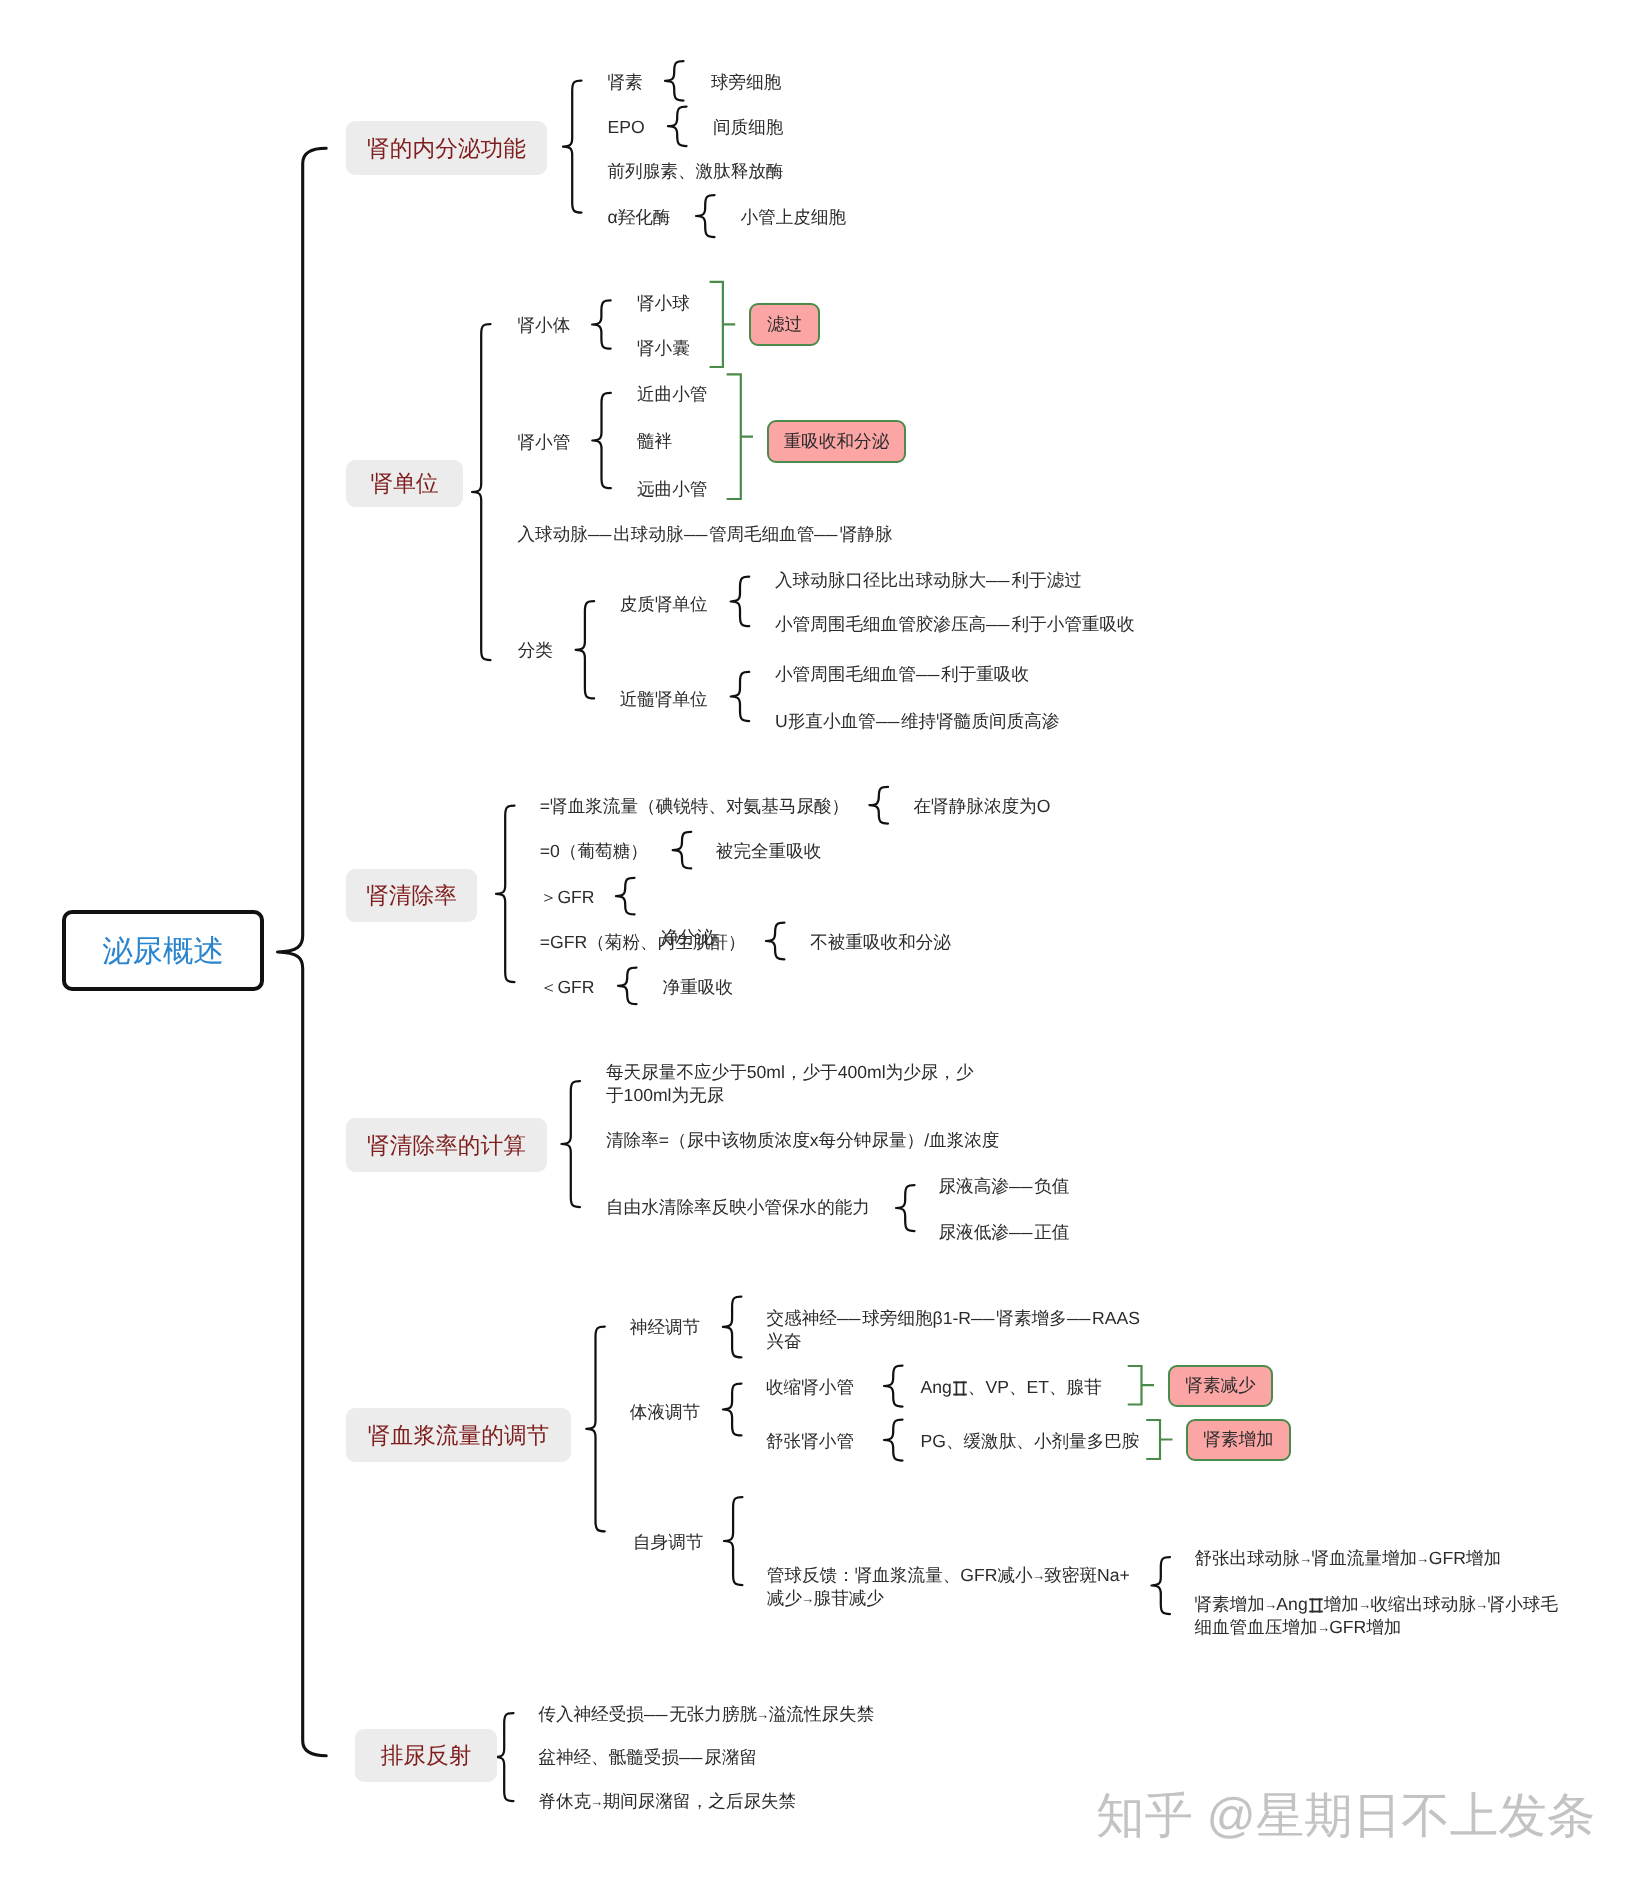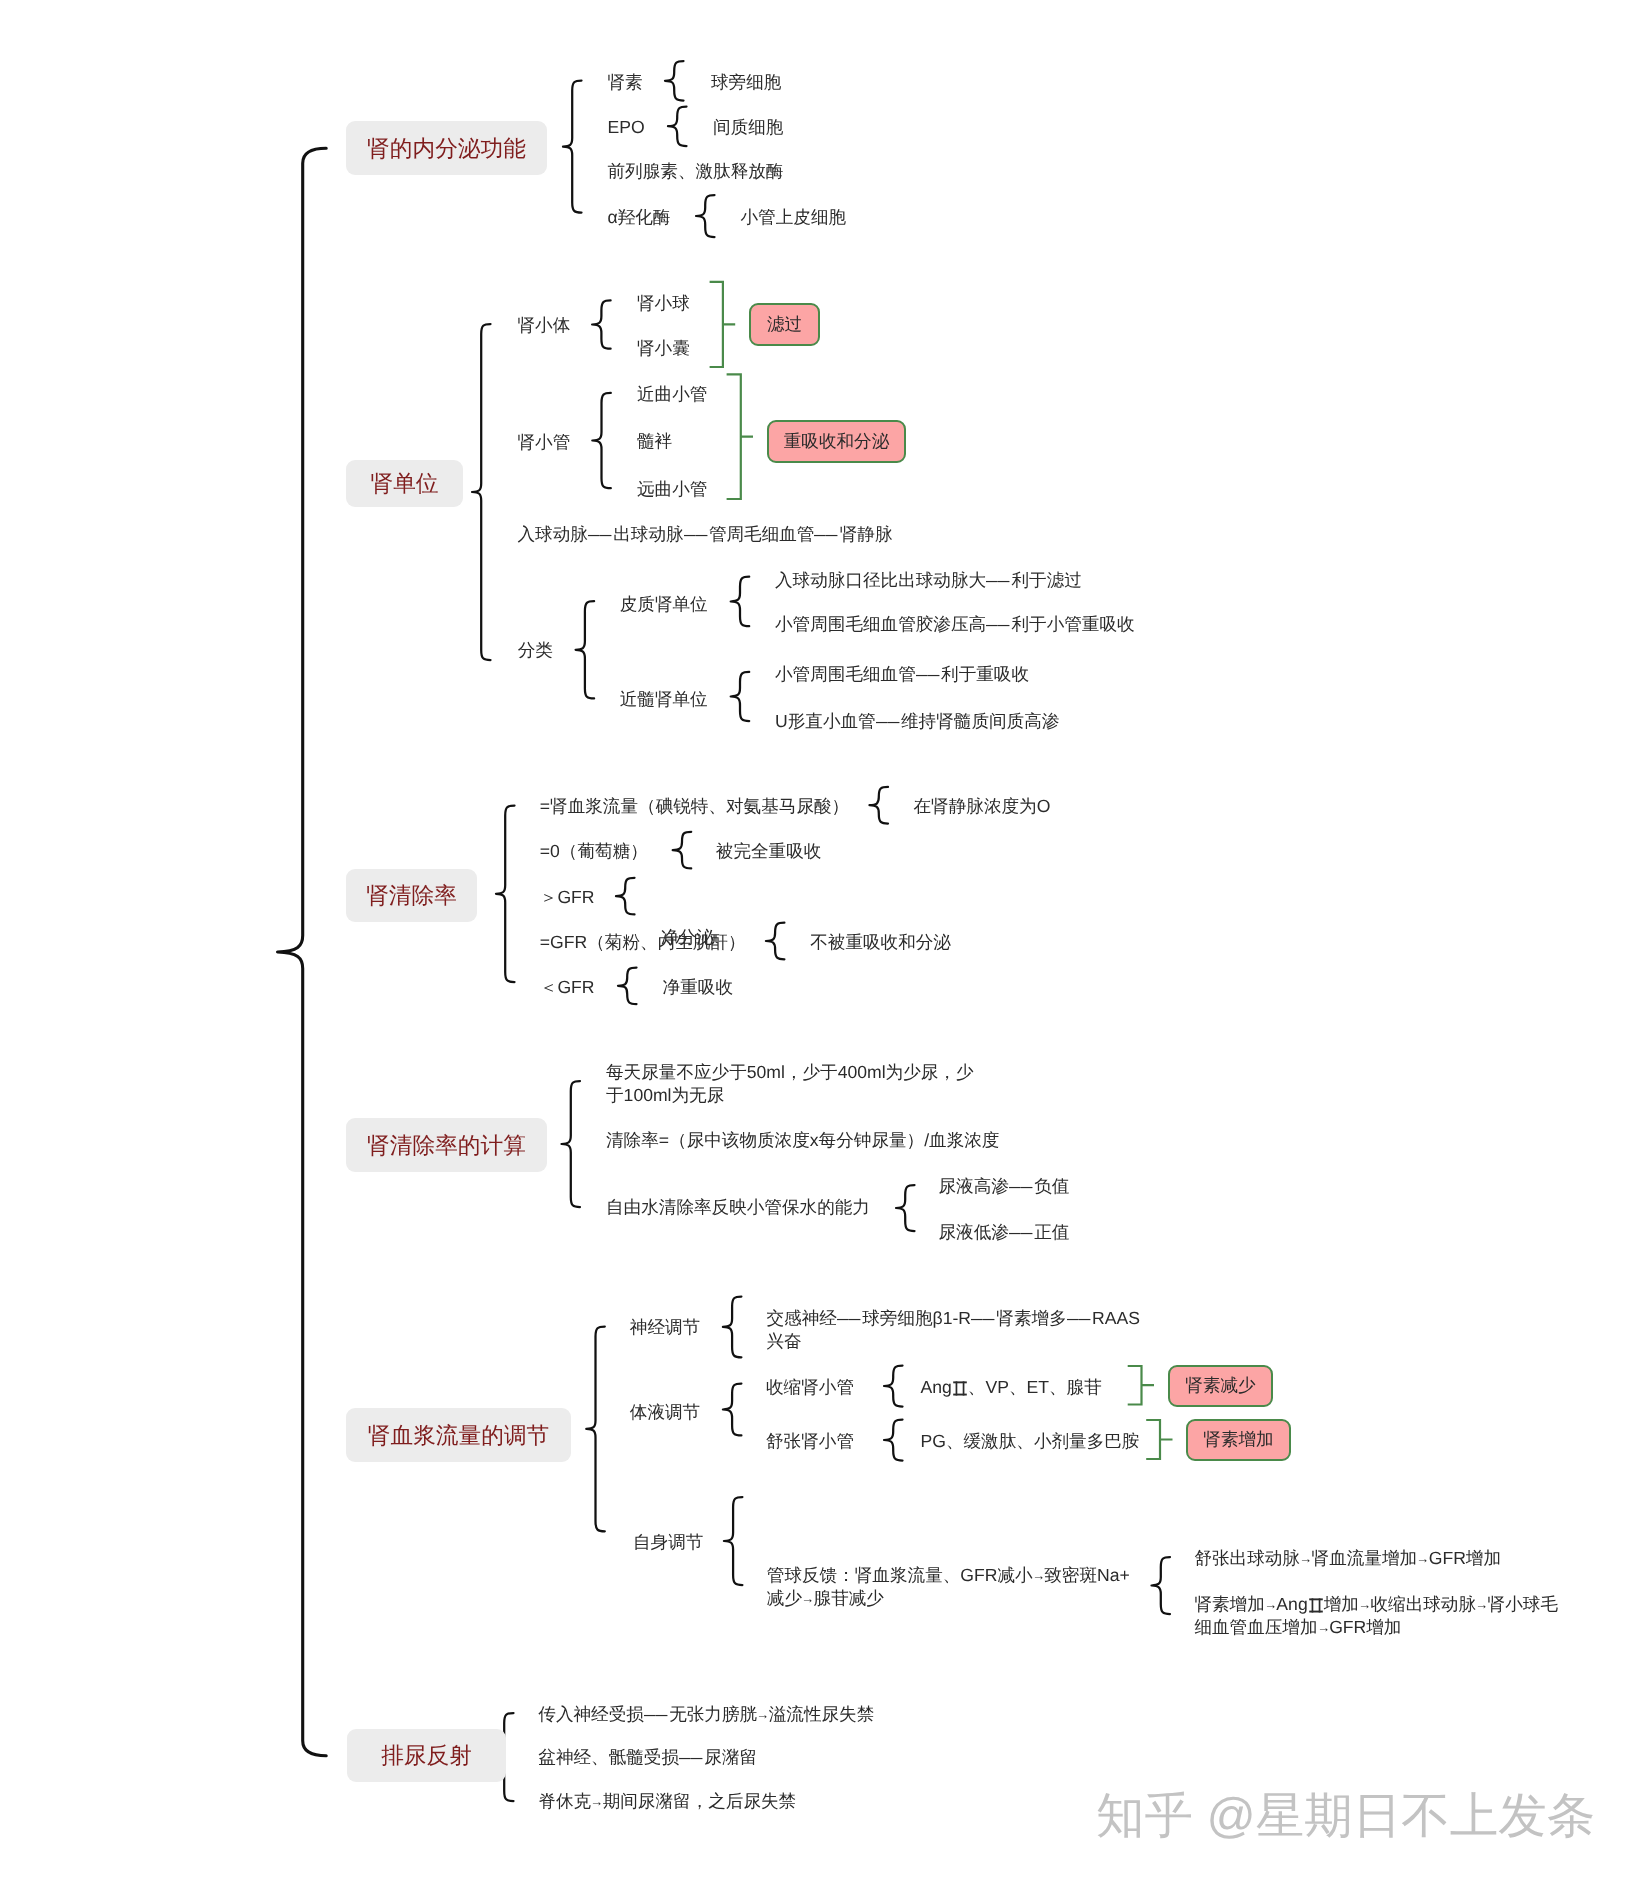--- a/index.html
+++ b/index.html
@@ -61,20 +61,21 @@
 <path d="M1170.0 1557.0C1163.0 1557.0 1160.8 1558.2 1160.8 1567.0L1160.8 1577.0C1160.8 1583.9 1158.5 1585.2 1151.5 1585.5C1158.5 1585.8 1160.8 1587.1 1160.8 1594.0L1160.8 1604.0C1160.8 1612.8 1163.0 1614.0 1170.0 1614.0"></path>
 <path d="M513.5 1713.0C506.4 1713.0 504.2 1714.2 504.2 1723.0L504.2 1748.5C504.2 1755.4 502.1 1756.8 495.0 1757.0C502.1 1757.2 504.2 1758.6 504.2 1765.5L504.2 1791.0C504.2 1799.8 506.4 1801.0 513.5 1801.0"></path>
 </g>
 <g fill="none" stroke="#4a8a4a" stroke-width="2.2" stroke-linecap="butt" stroke-linejoin="miter">
 <path d="M709.6 281.9L722.9 281.9L722.9 367.0L709.6 367.0M722.9 324.4L735.2 324.4"></path>
 <path d="M726.6 374.4L740.8 374.4L740.8 499.0L726.6 499.0M740.8 436.7L753.0 436.7"></path>
 <path d="M1127.7 1366.0L1141.5 1366.0L1141.5 1404.5L1127.7 1404.5M1141.5 1385.2L1154.0 1385.2"></path>
 <path d="M1146.2 1420.0L1160.0 1420.0L1160.0 1459.0L1146.2 1459.0M1160.0 1439.5L1172.5 1439.5"></path>
 </g>
 </svg>
+<div class="node root-node" style="left:62px;top:910px;width:202px;height:81px;padding-top:3px">泌尿概述</div>
 <div class="node pill" style="left:346.0px;top:120.5px;width:201.0px;height:54.0px">肾的内分泌功能</div>
 <div class="node txt" style="left:607.5px;top:70.8px;">肾素</div>
 <div class="node txt" style="left:607.5px;top:115.8px;">EPO</div>
 <div class="node txt" style="left:607.5px;top:160.2px;">前列腺素、激肽释放酶</div>
 <div class="node txt" style="left:607.5px;top:205.8px;">α羟化酶</div>
 <div class="node txt" style="left:711.0px;top:70.8px;">球旁细胞</div>
 <div class="node txt" style="left:713.0px;top:115.8px;">间质细胞</div>
 <div class="node txt" style="left:740.5px;top:205.8px;">小管上皮细胞</div>
 <div class="node pill" style="left:346.0px;top:459.5px;width:117.0px;height:47px">肾单位</div>
 <div class="node txt" style="left:517.5px;top:314.2px;">肾小体</div>
@@ -136,18 +137,18 @@
 <div class="node txt" style="left:1194.4px;top:1546.8px;">舒张出球动脉<span class="arw">→</span>肾血流量增加<span class="arw">→</span>GFR增加</div>
 <div class="node txt" style="left:1194.4px;top:1592.5px;">肾素增加<span class="arw">→</span>Ang<span class="rn2"><svg width="16" height="18" viewBox="0 0 16 18" aria-label="II">
           <g fill="#2b2b2b">
             <rect x="1.2" y="2.4" width="13.6" height="1.9"></rect>
             <rect x="1.2" y="14.6" width="13.6" height="1.9"></rect>
             <rect x="3.6" y="2.4" width="1.7" height="14.1"></rect>
             <rect x="10.7" y="2.4" width="1.7" height="14.1"></rect>
           </g>
         </svg></span>增加<span class="arw">→</span>收缩出球动脉<span class="arw">→</span>肾小球毛
 细血管血压增加<span class="arw">→</span>GFR增加</div>
-<div class="node pill" style="left:347.0px;top:1728.5px;width:159px;height:53.0px">排尿反射</div>
+<div class="node pill" style="left:355px;top:1728.5px;width:142px;height:53.0px">排尿反射</div>
 <div class="node txt" style="left:538.3px;top:1703.2px;">传入神经受损<span class="emd">——</span>无张力膀胱<span class="arw">→</span>溢流性尿失禁</div>
 <div class="node txt" style="left:538.3px;top:1746.2px;">盆神经、骶髓受损<span class="emd">——</span>尿潴留</div>
 <div class="node txt" style="left:538.3px;top:1790.2px;">脊休克<span class="arw">→</span>期间尿潴留，之后尿失禁</div>
 <div class="node wm" style="left:1096px;top:1787px">知乎 @星期日不上发条</div>
 </div>
 
 </body></html>

